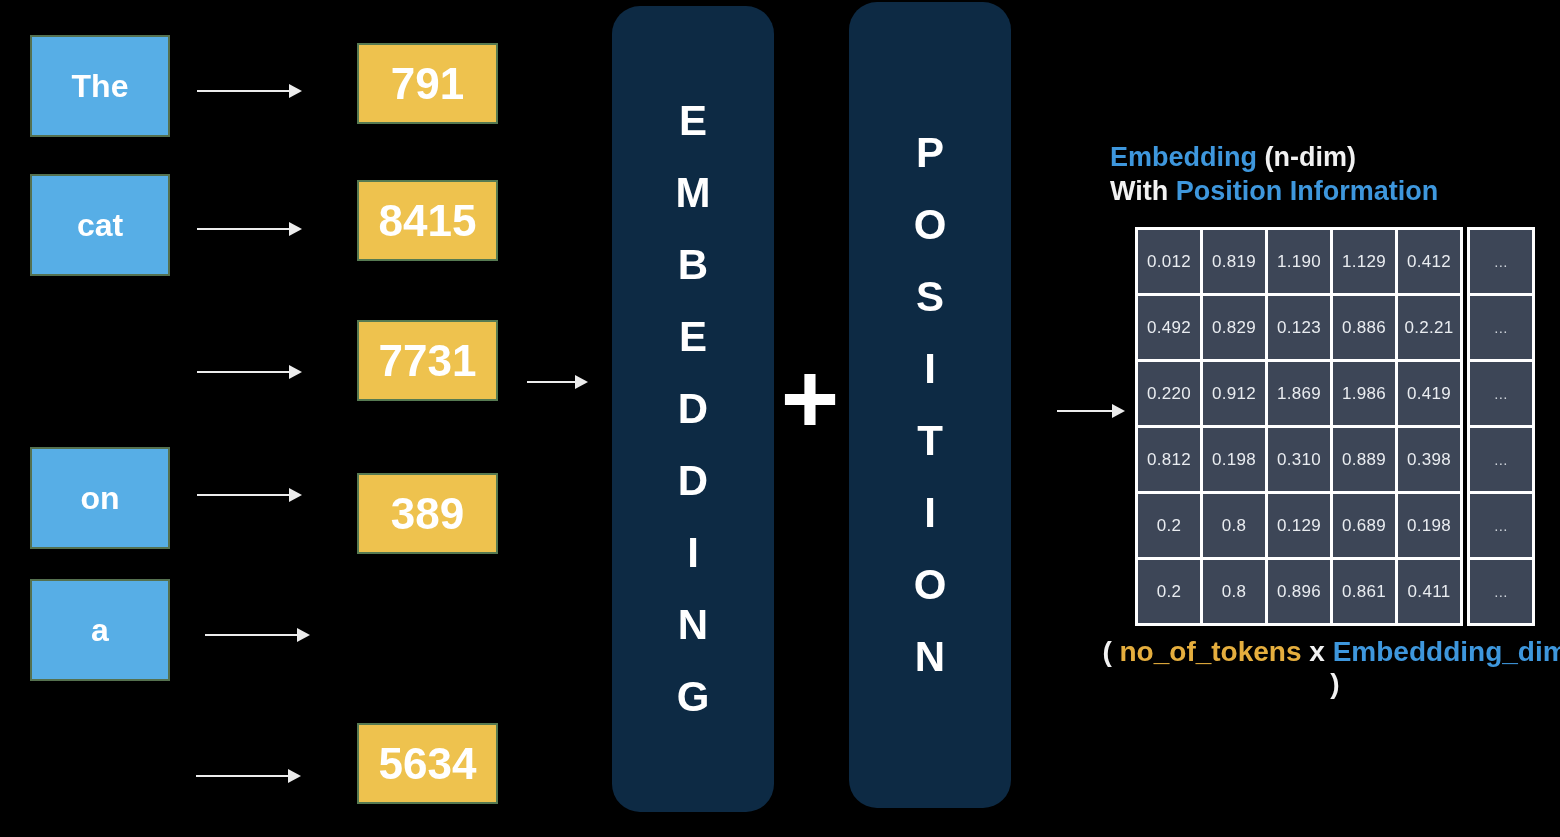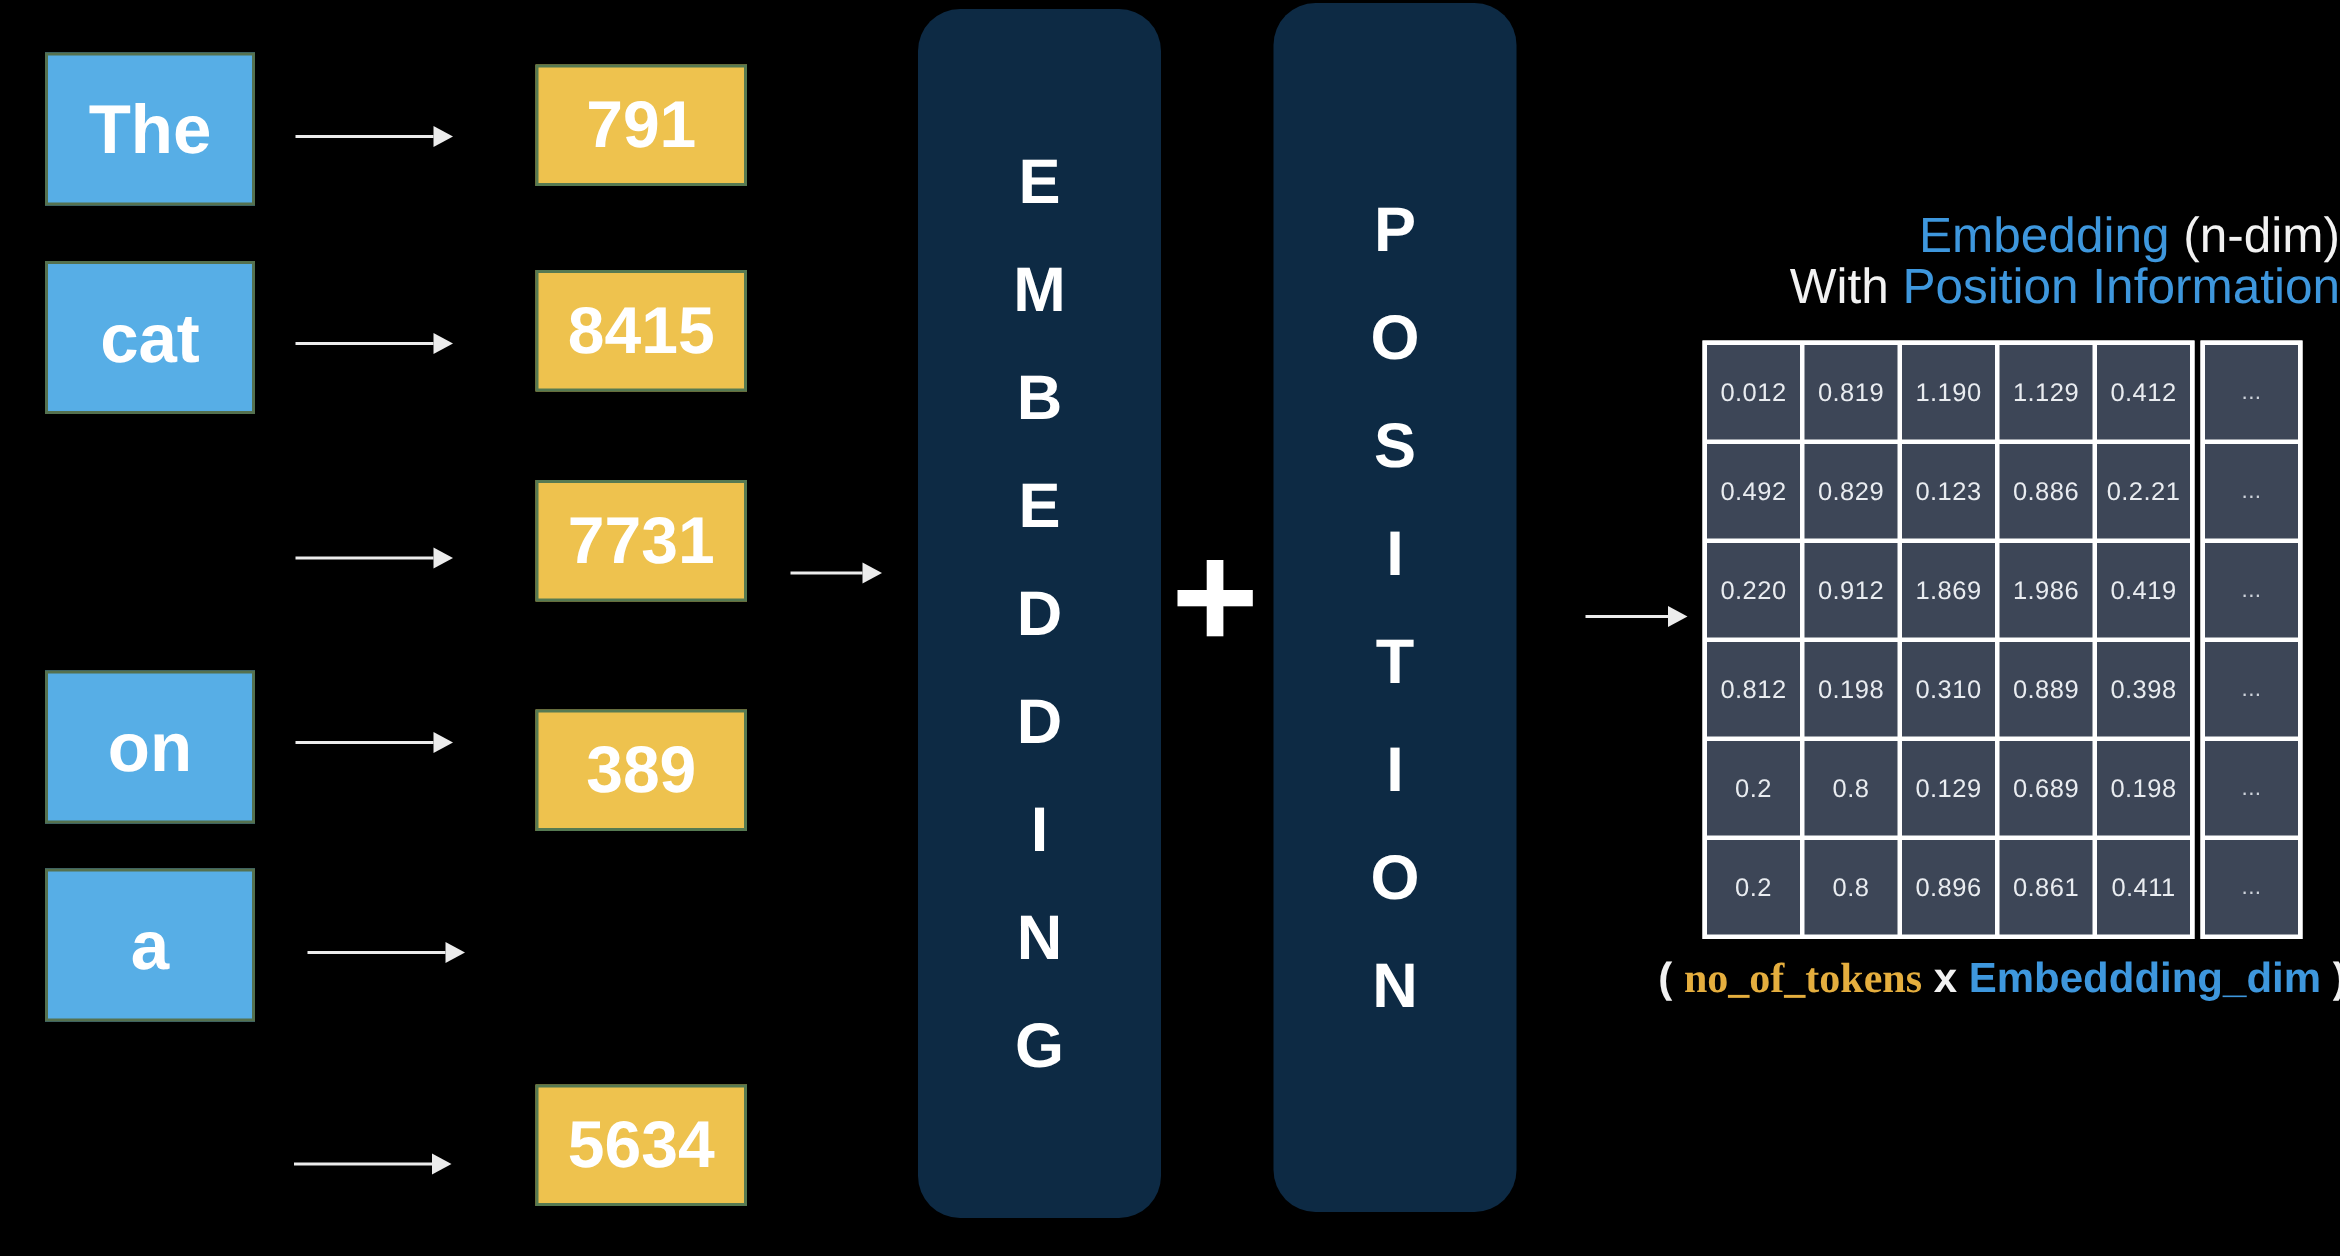--- a/index.html
+++ b/index.html
@@ -8,21 +8,21 @@
     width:1560px;height:837px;
     background:#000;
     overflow:hidden;
     font-family:"Liberation Sans", sans-serif;
   }
   
   .word-box{
     position:absolute;left:30px;width:140px;height:102px;
     background:#57aee6;border:2px solid #55714f;box-sizing:border-box;
     display:flex;align-items:center;justify-content:center;
-    color:#fff;font-size:46px;font-weight:700;text-align:center;
+    color:#fff;font-size:32px;font-weight:700;text-align:center;
   }
   
   .token-box{
     position:absolute;left:357px;width:141px;height:81px;
     background:#eec24e;border:2px solid #567a52;box-sizing:border-box;
     display:flex;align-items:center;justify-content:center;
     color:#fff;font-size:44px;font-weight:700;
   }
   
   .arrow{position:absolute;height:2px;background:#ececec;}
@@ -43,24 +43,24 @@
   #position-pill{left:849px;top:2px;}
   
   #plus-sign{
     position:absolute;left:765px;top:338px;width:90px;height:120px;
     display:flex;align-items:center;justify-content:center;
     color:#fff;font-size:100px;font-weight:600;line-height:1;
   }
   
   #matrix-title{
     position:absolute;left:1110px;top:140px;width:450px;
-    text-align:right;font-size:33px;font-weight:400;line-height:34px;color:#fff;
+    text-align:left;font-size:27px;font-weight:700;line-height:34px;color:#fff;
   }
   .blue-text{color:#3e97dd;}
-  .gold-text{color:#e5ae3e;font-family:Liberation Serif, serif;}
+  .gold-text{color:#e5ae3e;}
   .white-text{color:#f2f2f2;}
   
   #matrix{
     position:absolute;left:1135px;top:227px;
     display:flex;gap:4px;background:#000;text-align:right;
   }
   .grid-main{
     display:grid;grid-template-columns:repeat(5,62px);grid-template-rows:repeat(6,63px);
     gap:3px;background:#fff;border:3px solid #fff;
   }

